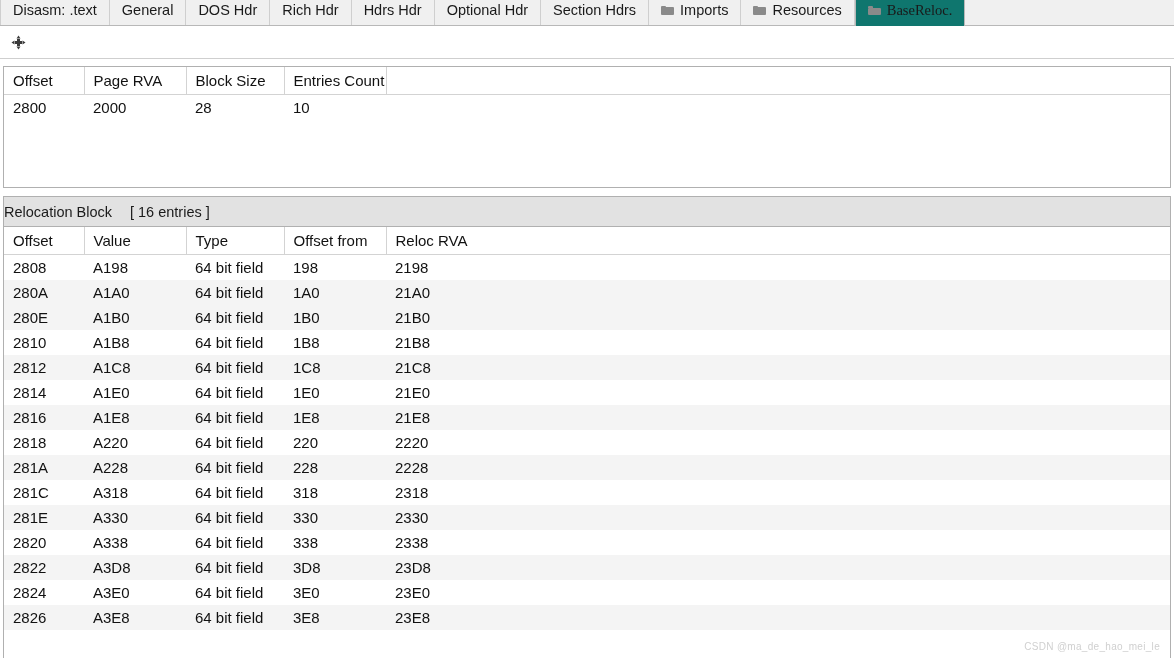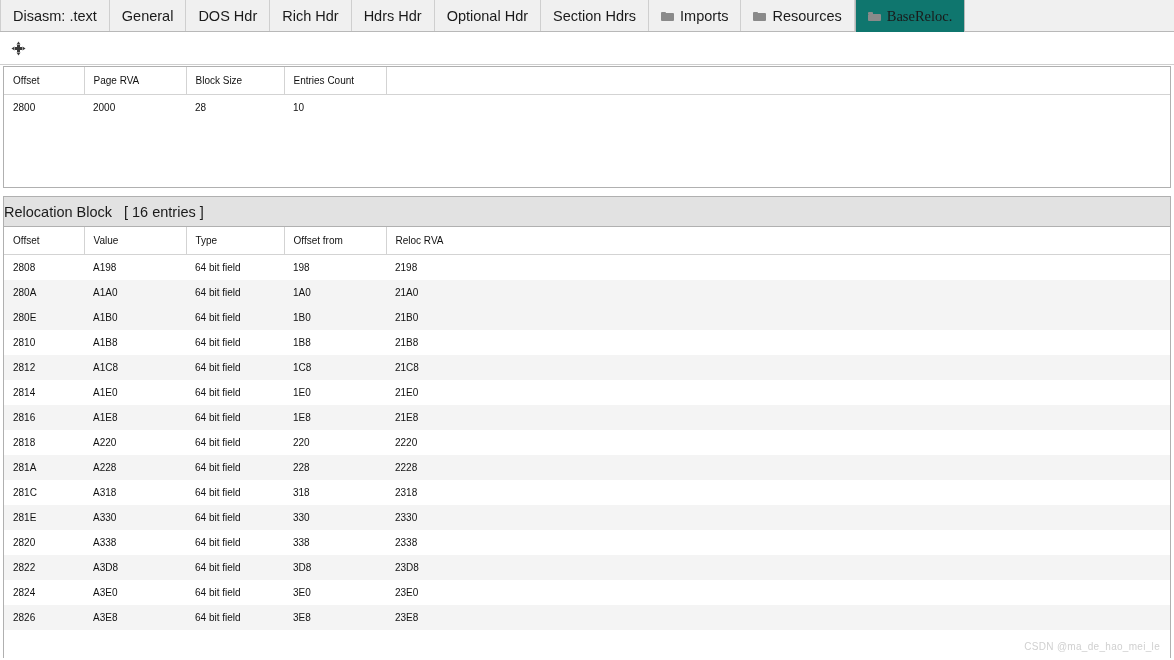--- a/index.html
+++ b/index.html
@@ -14,21 +14,21 @@
     font-size: 14px;
     color: #000000;
     overflow: hidden;
     position: relative;
   }
 
   
   .tabbar {
     display: flex;
     align-items: flex-end;
-    height: 32px;
+    height: 26px;
     background: #f0f0f0;
     border-bottom: 1px solid #b8b8b8;
     box-sizing: border-box;
   }
   .tab {
     height: 31px;
     display: flex;
     align-items: center;
     gap: 6px;
     padding: 0 12px;
@@ -122,28 +122,28 @@
     height: 30px;
     background: #e2e2e2;
     border-bottom: 1px solid #b0b0b0;
     display: flex;
     align-items: center;
     padding-left: 0;
     font-size: 14.5px;
     color: #1a1a1a;
     box-sizing: border-box;
   }
-  .block-title .entries { margin-left: 12px; }
+  .block-title .entries { margin-left: 18px; }
 
   
   table.grid {
     border-collapse: collapse;
     width: 100%;
     table-layout: fixed;
-    font-size: 10px;
+    font-size: 15px;
   }
   table.grid th {
     text-align: left;
     font-weight: normal;
     height: 27px;
     padding: 0 0 0 9px;
     border-right: 1px solid #d3d3d3;
     border-bottom: 1px solid #d3d3d3;
     background: #ffffff;
     color: #111111;

